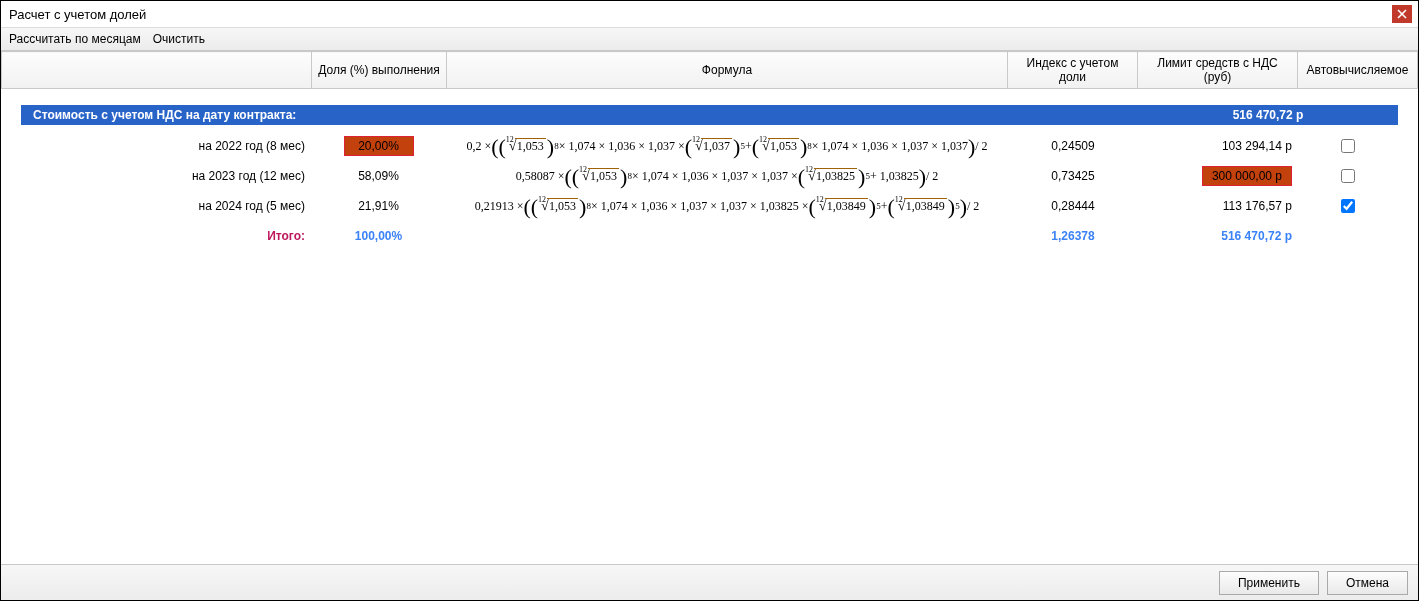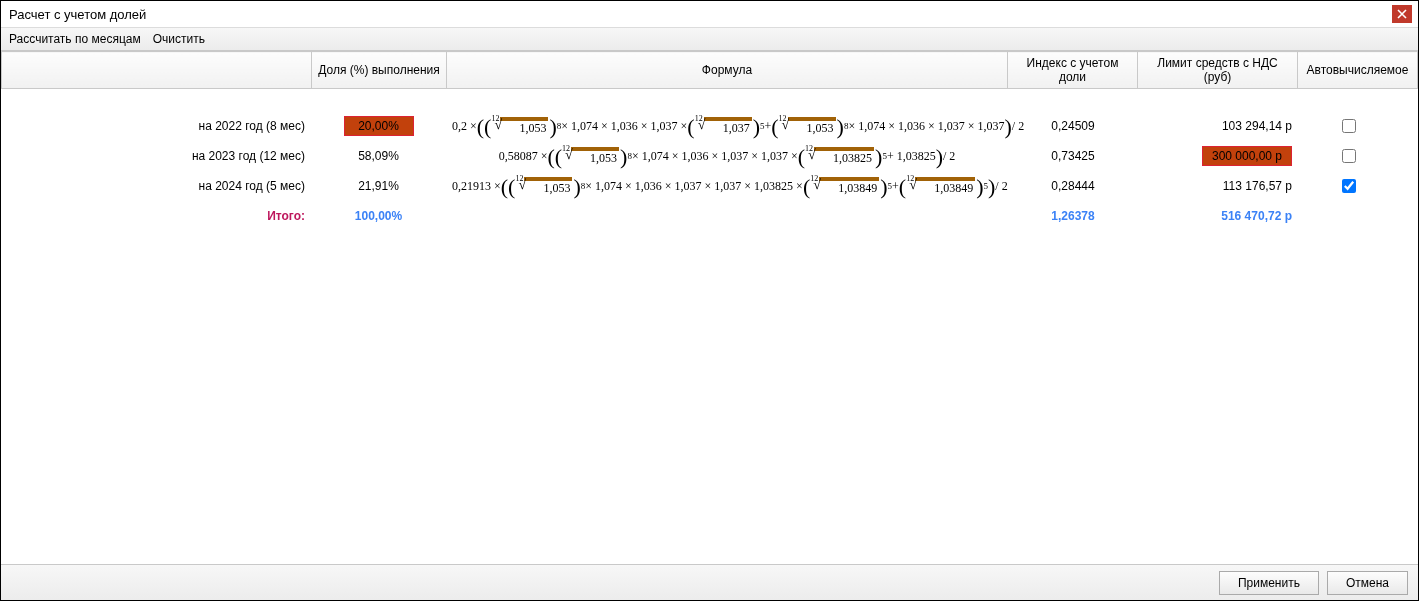--- a/index.html
+++ b/index.html
@@ -127,21 +127,21 @@
     padding: 0 18px;
     cursor: pointer;
   }
   input[type=checkbox]{ width:14px; height:14px; }
   
   .fx { font-family: 'Times New Roman', serif; font-size: 12px; display:inline-flex; align-items:center; white-space:nowrap; }
   .fx sup { font-size:9px; vertical-align: 6px; line-height:0; }
   .paren { font-size: 22px; line-height: 0; position:relative; top:1px; }
   .rootbox { display:inline-flex; align-items:center; position:relative; margin:0 1px; }
   .rootbox .deg { font-size:8px; position:absolute; left:-1px; top:-3px; }
-  .rootbox .rad { border-top:4px solid #a16207; padding:0 2px 0 19px; margin-left:8px; }
+  .rootbox .rad { border-top:1px solid #a16207; padding:0 2px 0 2px; margin-left:8px; }
   .rootbox .slash { position:absolute; left:2px; top:0px; font-size:14px; }
 </style>
 </head>
 <body>
 
 <div class="titlebar">
   <span class="title">Расчет с учетом долей</span>
   <div class="close-btn">
     <svg viewBox="0 0 10 10">
         <path d="M1 1 L9 9 M9 1 L1 9" stroke="#fff" stroke-width="1.6"></path>
@@ -181,20 +181,24 @@
     <colgroup>
       <col style="width:290px">
         <col style="width:135px">
         <col>
         <col style="width:130px">
         <col style="width:160px">
         <col style="width:100px">
     </colgroup>
 
     <tbody>
+        <tr class="blue-band">
+      <td colspan="4">Стоимость  с  учетом НДС на дату  контракта:</td>
+      <td colspan="2" style="text-align:center">516 470,72 р</td>
+    </tr>
 
     <tr>
           <td colspan="6" style="height:6px;padding:0"></td>
         </tr>
 
 
     </tbody>
       <tbody id="rows">
         <tr>
           <td class="col-label">на 2022 год (8 мес)</td>

